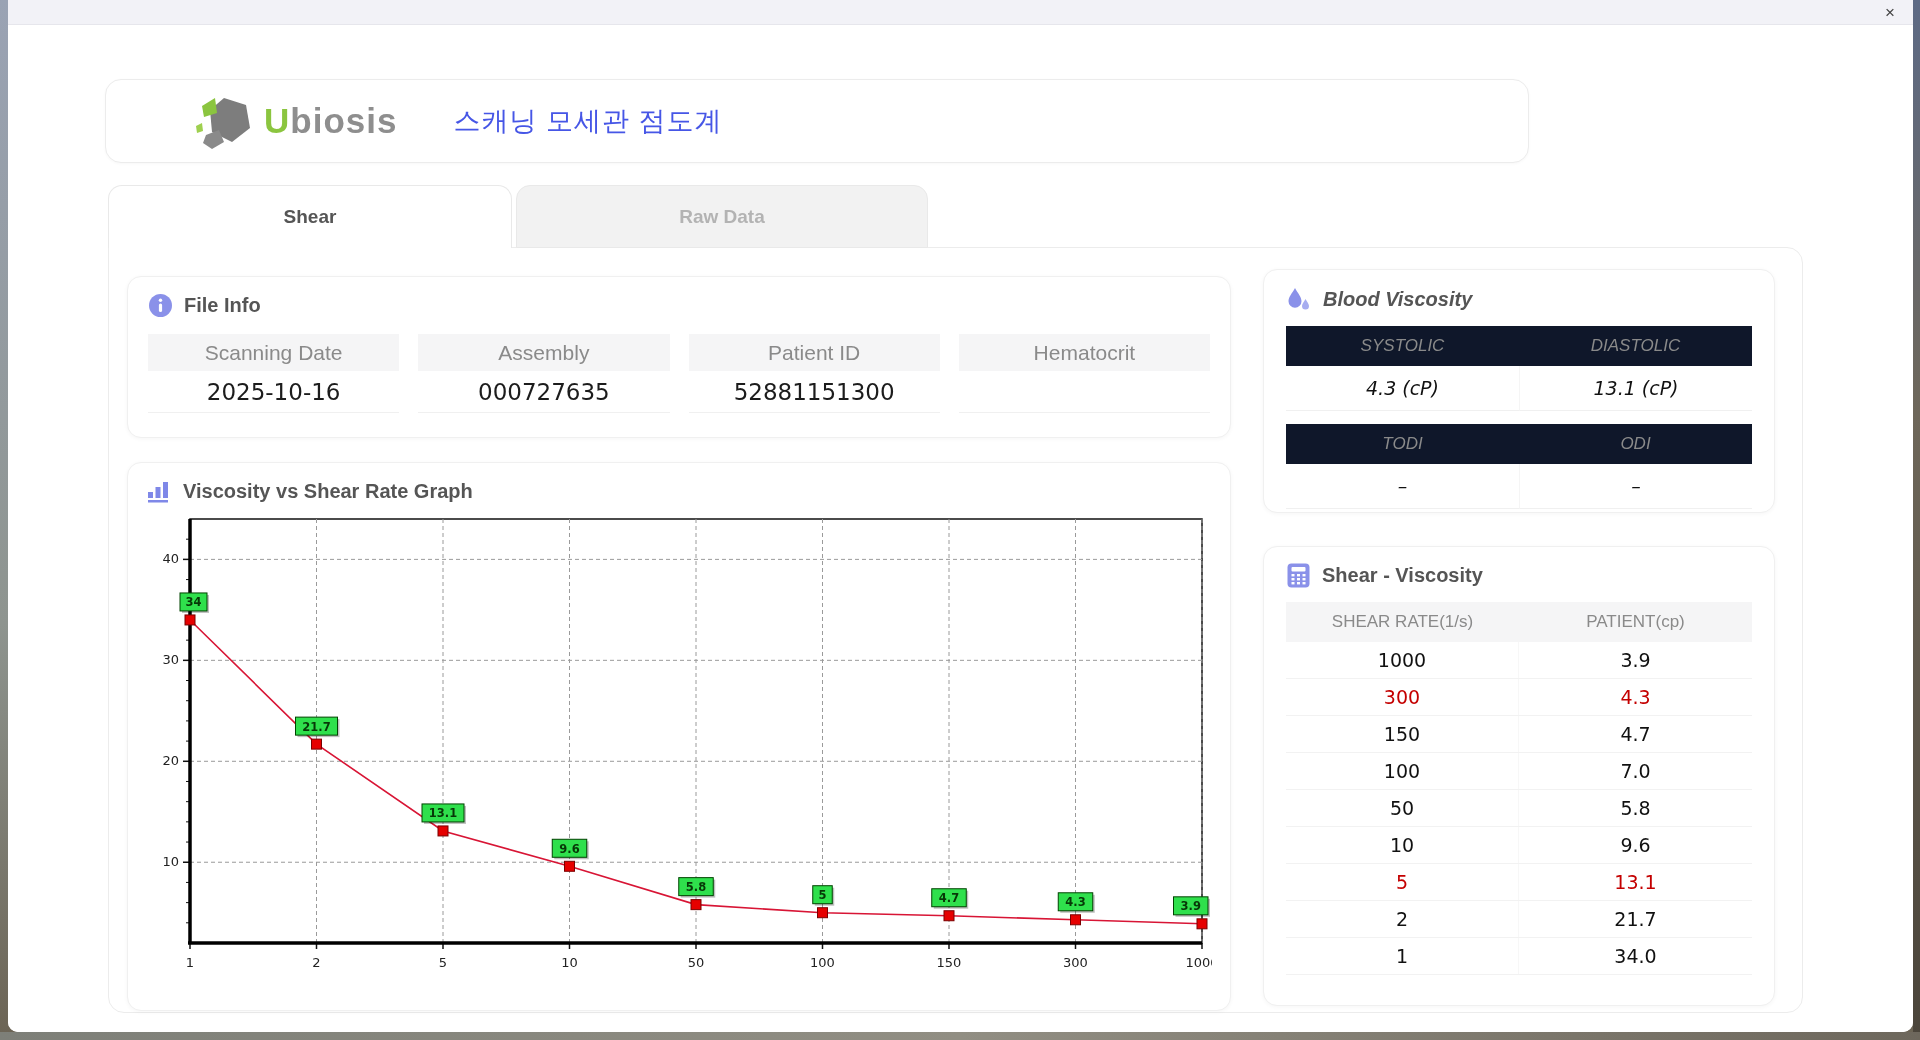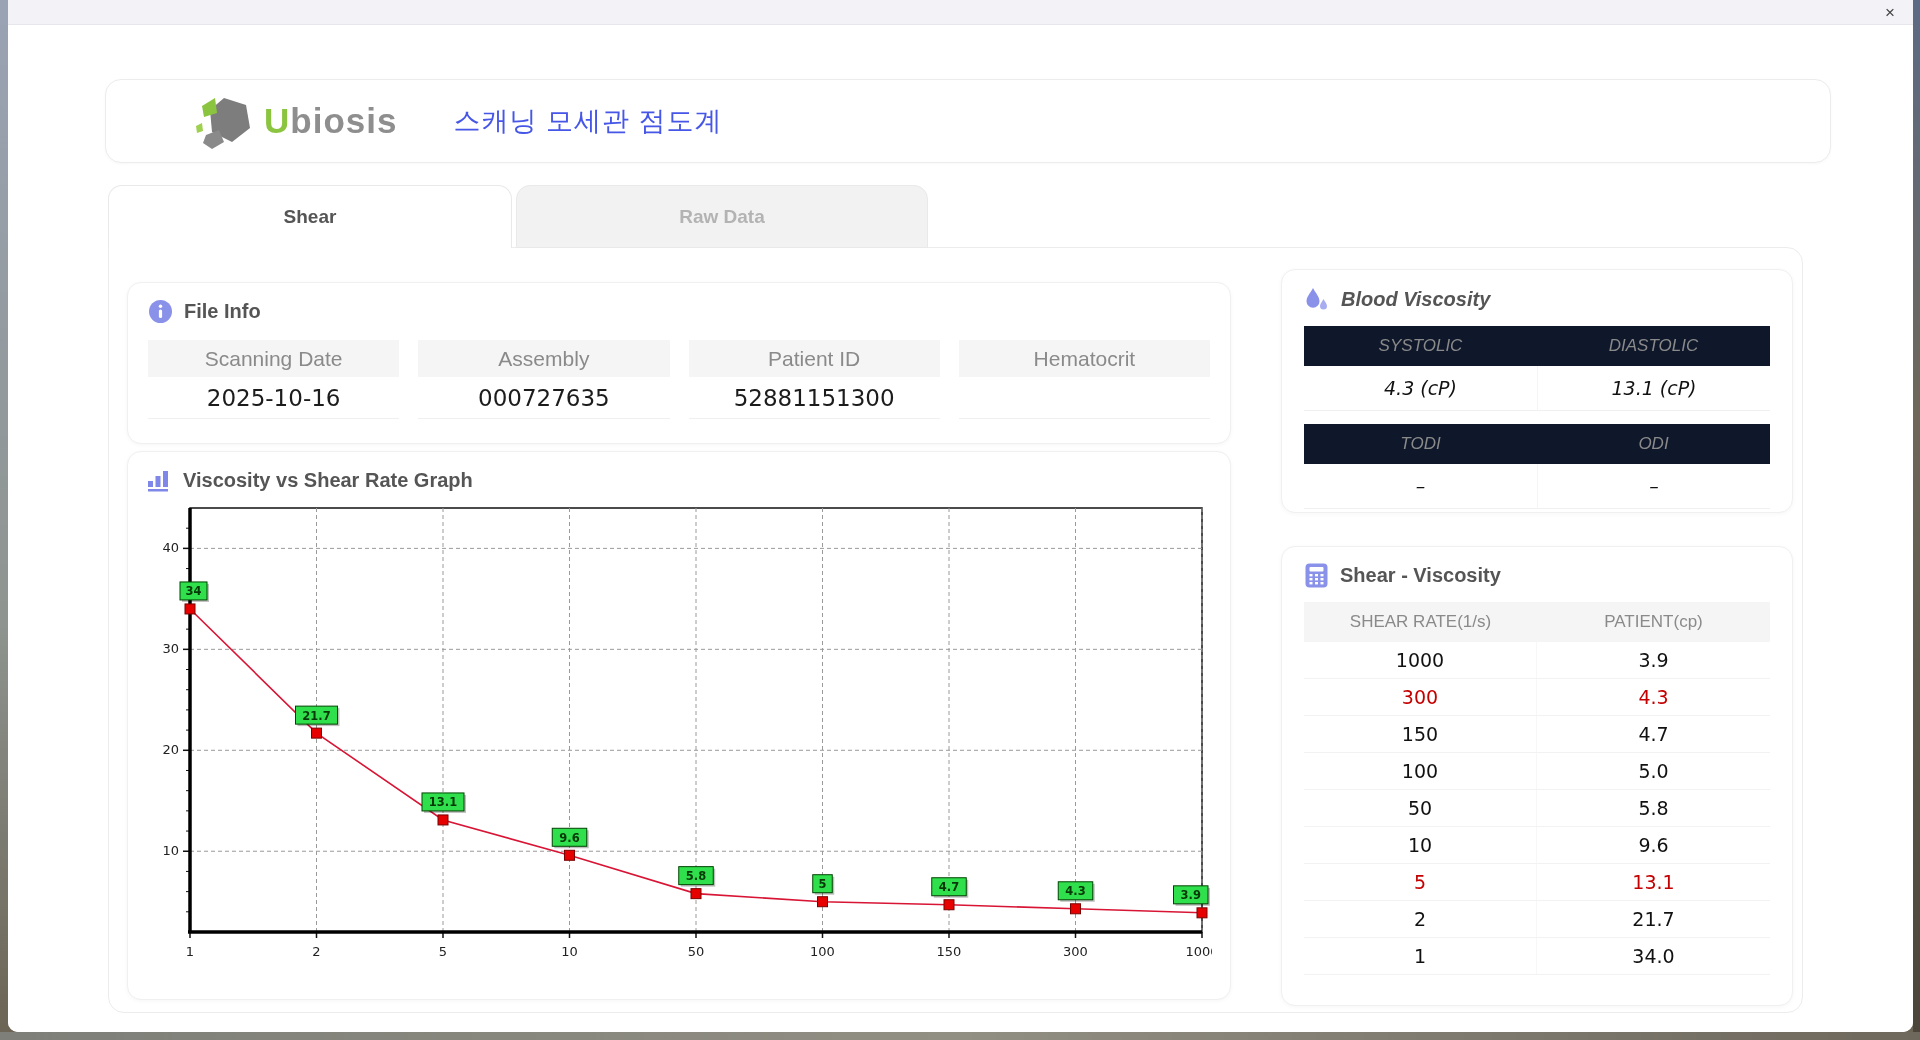--- a/index.html
+++ b/index.html
@@ -9,61 +9,61 @@
 
   .window { position:absolute; left:8px; top:0; width:1905px; height:1032px;
     background:#fff; border-radius:0 0 10px 10px; overflow:hidden; }
   .titlebar { height:25px; background:#f2f2f7; border-bottom:1px solid #e6e6ec;
     display:flex; align-items:center; justify-content:flex-end; padding-right:14px; }
   .close-btn { font-size:17px; color:#444; line-height:1; cursor:default; padding:0 4px; }
 
   .content { position:relative; width:100%; height:1007px; background:#fff; }
 
   
-  .header-card { position:absolute; left:97px; top:54px; width:1726px; height:84px;
+  .header-card { position:absolute; left:97px; top:54px; width:1424px; height:84px;
     border:1px solid #ececec; border-radius:16px; background:#fff;
     box-shadow:0 1px 3px rgba(0,0,0,0.03);
     display:flex; align-items:center; padding-left:88px; }
   .logo { display:flex; align-items:center; gap:4px; }
   .logo-text { font-size:35px; font-weight:600; letter-spacing:1px; color:#8e8e8e; }
   .logo-text .u { color:#8bc53f; }
   .app-title { margin-left:56px; font-size:27px; font-weight:400; color:#4656e6; letter-spacing:1px; }
 
   
   .tabs { position:absolute; left:100px; top:160px; display:flex; z-index:3; }
   .tab { height:63px; display:flex; align-items:center; justify-content:center;
     border:1px solid #e9e9e9; border-radius:14px 14px 0 0; font-size:19px; cursor:pointer; }
   .tab.active { width:404px; background:#fff; border-bottom:none; color:#555; font-weight:700; }
   .tab.inactive { width:412px; margin-left:4px; background:#f2f2f2; color:#b3b3b3; font-weight:600; }
 
   
   .main-card { position:absolute; left:100px; top:222px; width:1695px; height:766px;
     border:1px solid #ececec; border-radius:0 16px 16px 16px; background:#fff;
     padding:21px 0 0 18px; }
-  .columns { display:flex; gap:50px;align-items:center; }
+  .columns { display:flex; gap:32px; }
   .left-col { width:1104px; }
   .right-col { width:512px; }
 
   .card { border:1px solid #f0f0f0; border-radius:14px; background:#fff;
     box-shadow:0 1px 4px rgba(0,0,0,0.04); }
   .card-title { display:flex; align-items:center; gap:11px; font-size:20px; font-weight:700; color:#555; }
   .card-title svg { flex:0 0 auto; }
 
   
   .fileinfo-card { margin-top:7px; height:162px; padding:16px 20px 0 20px; }
   .fields { display:flex; gap:19px; margin-top:16px; }
   .field { flex:1; }
   .field-label { height:37px; background:#f5f5f6; color:#8a8a8a; font-size:21px;
     display:flex; align-items:center; justify-content:center; }
   .field-value { height:42px; font-size:23px; color:#1c1c1c;
     display:flex; align-items:center; justify-content:center; border-bottom:1px solid #f0f0f0;
     font-family:"DejaVu Sans", sans-serif; }
 
   
-  .graph-card { margin-top:7px; height:549px; padding:16px 18px 0 18px; }
+  .graph-card { margin-top:24px; height:549px; padding:16px 18px 0 18px; }
   .chart-wrap { margin-top:8px; }
 
   
   .bv-card { margin-top:0px; height:244px; padding:16px 22px 0 22px;font-style:italic; }
   .band { display:grid; grid-template-columns:1fr 1fr; margin-top:13px; }
   .band .cell-label { height:40px; background:#0f172a; color:#8a8a8a; font-size:17px;
     display:flex; align-items:center; justify-content:center; }
   .band .cell-value { height:45px; font-size:19px; color:#111;
     display:flex; align-items:center; justify-content:center;
     border-bottom:1px solid #f0f0f0; font-family:"DejaVu Sans", sans-serif; }
@@ -322,21 +322,21 @@
                   <div class="shear-row hl">
                     <div>300</div>
                     <div>4.3</div>
                   </div>
                   <div class="shear-row">
                     <div>150</div>
                     <div>4.7</div>
                   </div>
                   <div class="shear-row">
                     <div>100</div>
-                    <div>5.0</div>
+                    <div>7.0</div>
                   </div>
                   <div class="shear-row">
                     <div>50</div>
                     <div>5.8</div>
                   </div>
                   <div class="shear-row">
                     <div>10</div>
                     <div>9.6</div>
                   </div>
                   <div class="shear-row hl">

